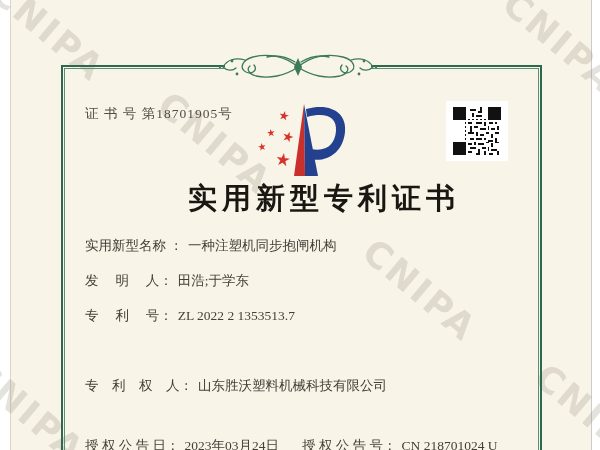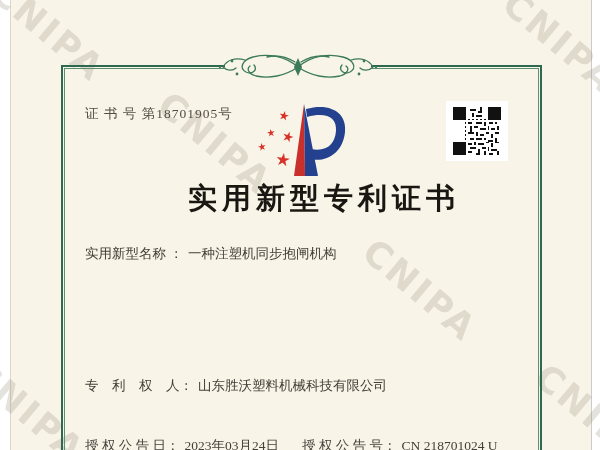--- a/index.html
+++ b/index.html
@@ -26,21 +26,21 @@
           display:flex;align-items:center;justify-content:center;}
 
   .title{position:absolute;left:62px;top:179px;width:524px;text-align:center;
          font-size:29px;font-weight:bold;letter-spacing:5px;color:#1a1713;white-space:nowrap;}
 
   .row{position:absolute;left:85px;right:55px;font-size:13.5px;color:#443f37;white-space:nowrap;}
   .row .label{white-space:pre;}
   .row .value{margin-left:5px;white-space:pre;}
   .row .pair2{position:absolute;left:217px;top:0;}
 
-  .r1{top:245px}.r2{top:272px}.r3{top:307px}.r4{top:342px}.r5{top:377px}.r6{top:411px}.r7{top:437px}
+  .r1{top:237px}.r2{top:272px}.r3{top:307px}.r4{top:342px}.r5{top:377px}.r6{top:411px}.r7{top:437px}
 </style>
 </head>
 <body>
 
 <div id="screen">
 
   <div class="paper"></div>
 
   <div class="watermark" style="left:48px;top:30px">CNIPA</div>
   <div class="watermark" style="left:560px;top:42px">CNIPA</div>
@@ -145,20 +145,26 @@
           <rect x="23" y="23" width="1" height="2"></rect>
       </g>
     </svg>
   </div>
 
   <div class="title">实用新型专利证书</div>
 
   <div class="row r1">
     <span class="label">实用新型名称 ：</span><span class="value">一种注塑机同步抱闸机构</span>
   </div>
+  <div class="row r2">
+    <span class="label">发　 明　 人：</span><span class="value">田浩;于学东</span>
+  </div>
+  <div class="row r3">
+    <span class="label">专　 利　 号：</span><span class="value">ZL 2022 2 1353513.7</span>
+  </div>
   <div class="row r5">
     <span class="label">专　利　权　人：</span><span class="value">山东胜沃塑料机械科技有限公司</span>
   </div>
   <div class="row r7">
     <span>
       <span class="label">授 权 公 告 日：</span><span class="value">2023年03月24日</span>
     </span>
     <span class="pair2">
       <span class="label">授 权 公 告 号：</span><span class="value">CN 218701024 U</span>
     </span>

